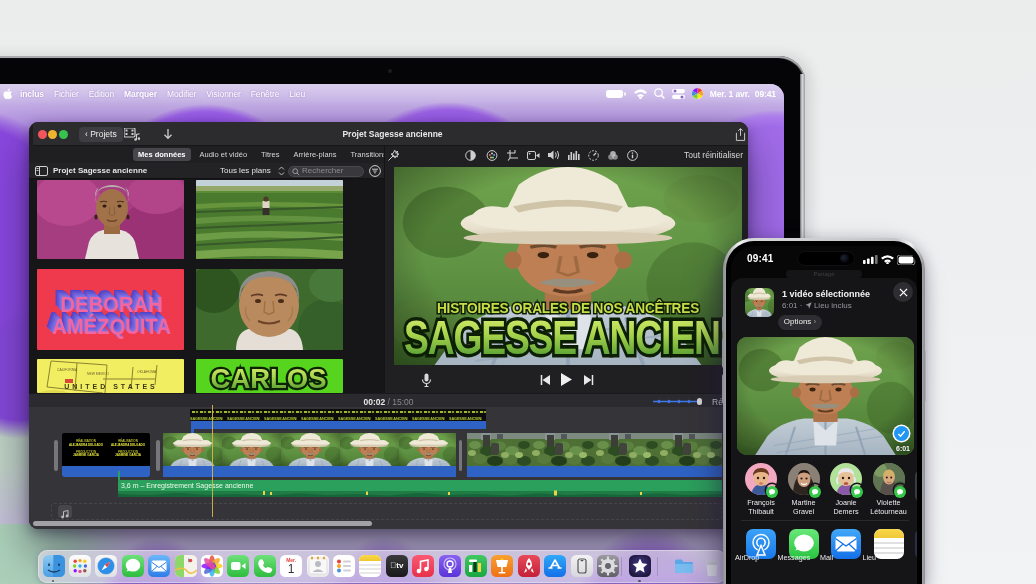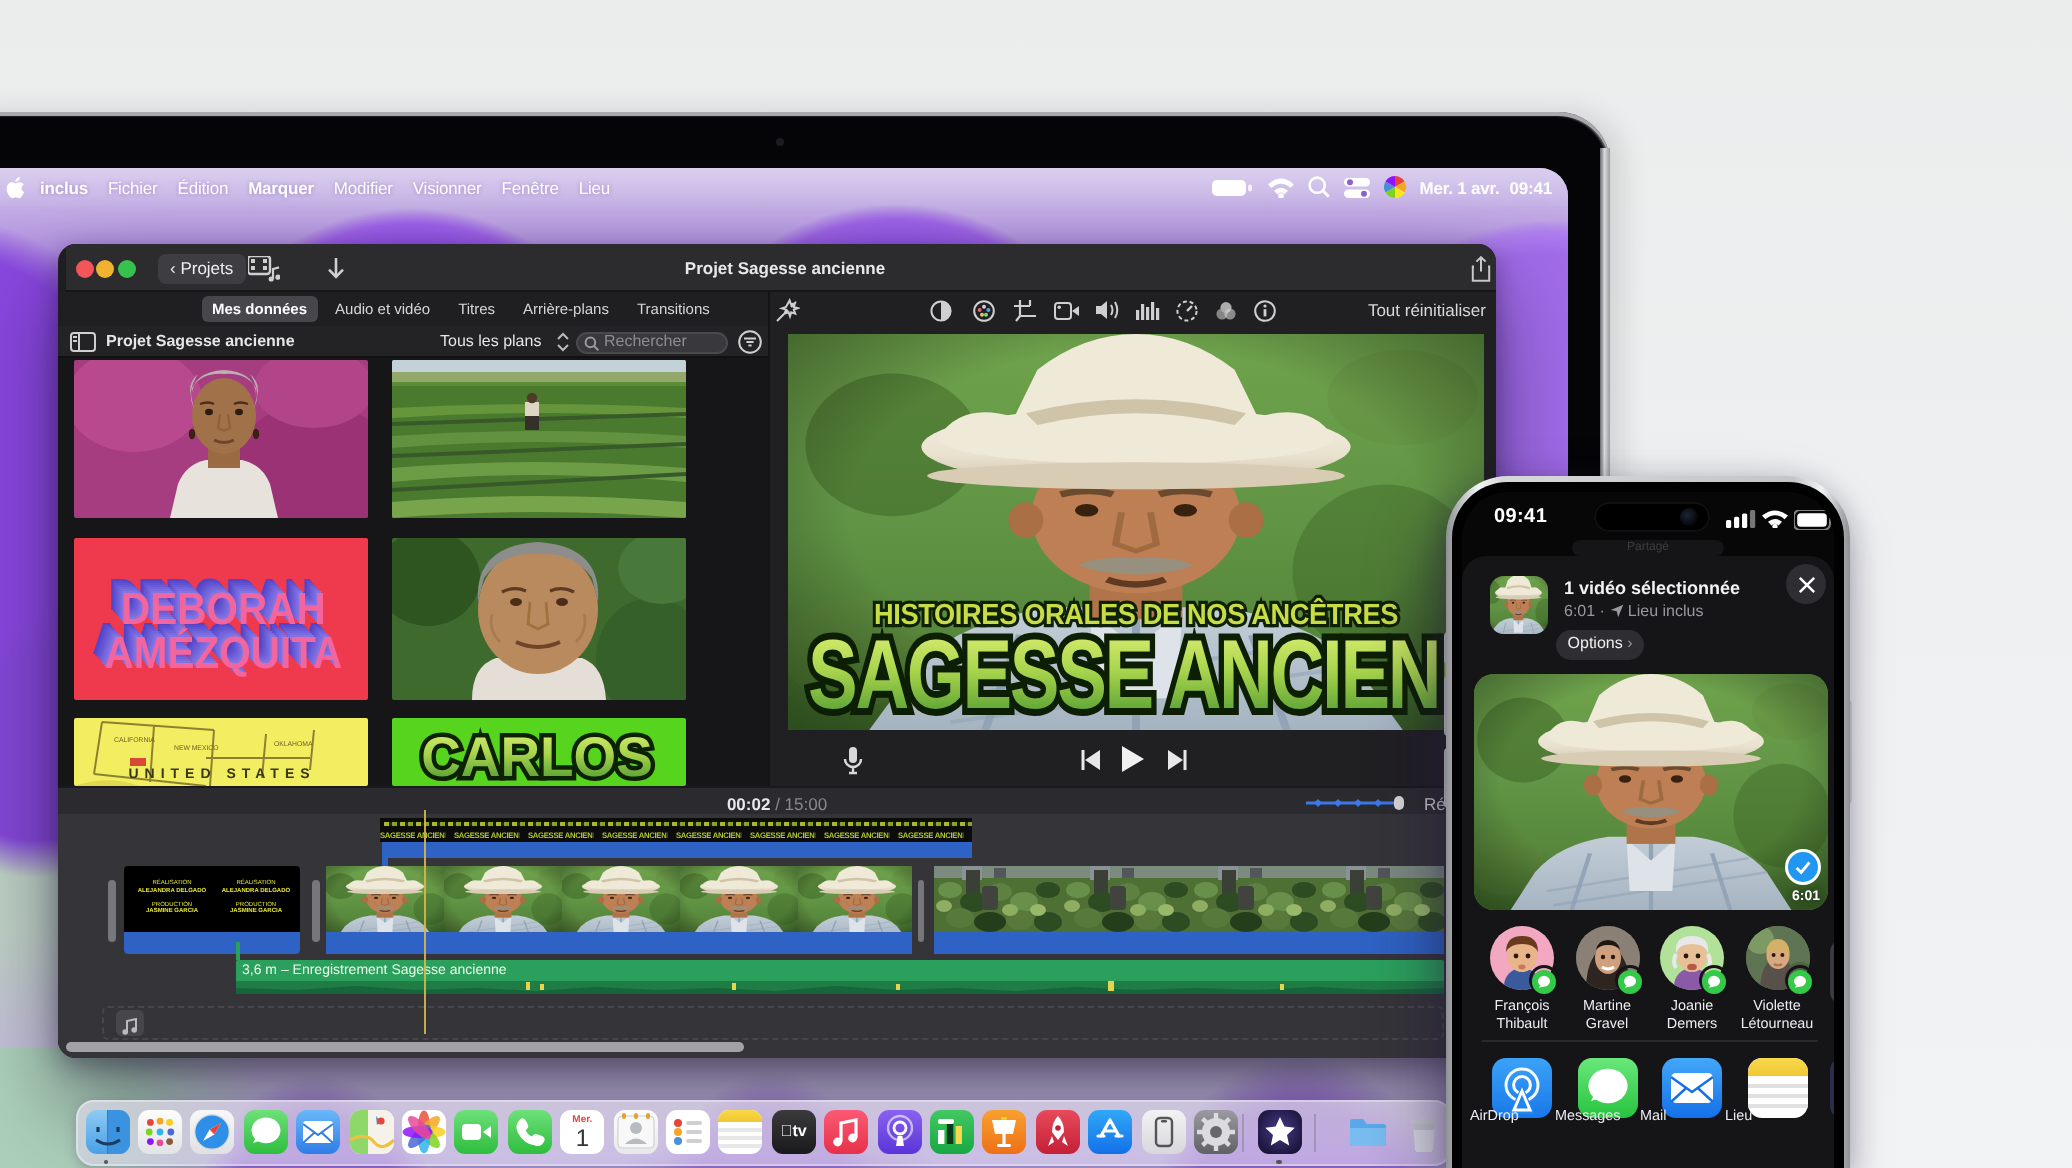--- a/index.html
+++ b/index.html
@@ -284,21 +284,21 @@
           </svg>
         <svg class="abs" style="left:129px;top:6px" width="12" height="13" viewBox="0 0 12 13">
             <path d="M6 1v9M2.5 6.8L6 10.4 9.5 6.8" stroke="#cfcfcf" stroke-width="1.3" fill="none"></path>
           </svg>
         <div class="t" style="left:0;width:719px;text-align:center;font-weight:700;font-size:8.5px">Projet Sagesse ancienne</div>
         <svg class="abs" style="left:702px;top:6px" width="11" height="13" viewBox="0 0 11 13">
             <path d="M2 5.2h-.6v7.2h8.2V5.2H9M5.5.8v7M3.2 2.8L5.5.6l2.3 2.2" stroke="#c8c8c8" stroke-width="1" fill="none"></path>
           </svg>
       </div>
       <div id="lpane">
-        <div id="tabbar"><span class="tab sel" style="margin-left:72px">Mes données</span><span class="tab">Audio et vidéo</span><span class="tab">Titres</span><span class="tab">Arrière-plans</span><span class="tab">Transitions</span></div>
+        <div id="tabbar"><span class="tab sel" style="margin-left:104px">Mes données</span><span class="tab">Audio et vidéo</span><span class="tab">Titres</span><span class="tab">Arrière-plans</span><span class="tab">Transitions</span></div>
       <div id="bhead">
         <svg class="abs" style="left:6px;top:3px" width="13" height="10" viewBox="0 0 13 10">
               <rect x=".5" y=".5" width="12" height="9" rx="1.5" fill="none" stroke="#cfcfcf"></rect>
               <line x1="4.5" y1="0" x2="4.5" y2="10" stroke="#cfcfcf"></line>
               <rect x="1.5" y="2" width="2" height="1" fill="#cfcfcf"></rect>
               <rect x="1.5" y="4" width="2" height="1" fill="#cfcfcf"></rect>
             </svg>
         <span class="abs" style="left:24px;top:3px;font-weight:700">Projet Sagesse ancienne</span>
         <span class="abs" style="left:191px;top:3px">Tous les plans</span>
         <svg class="abs" style="left:249px;top:3px" width="7" height="10" viewBox="0 0 7 10">

